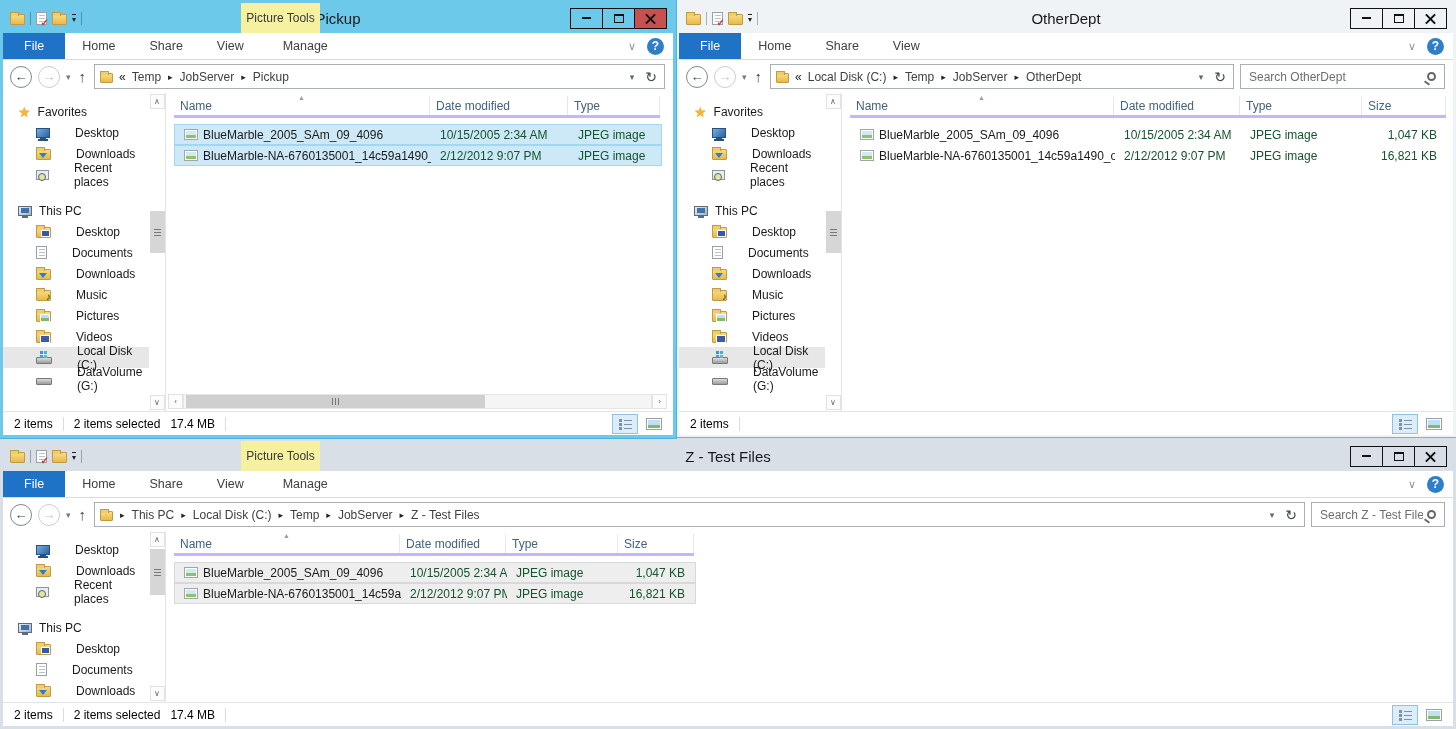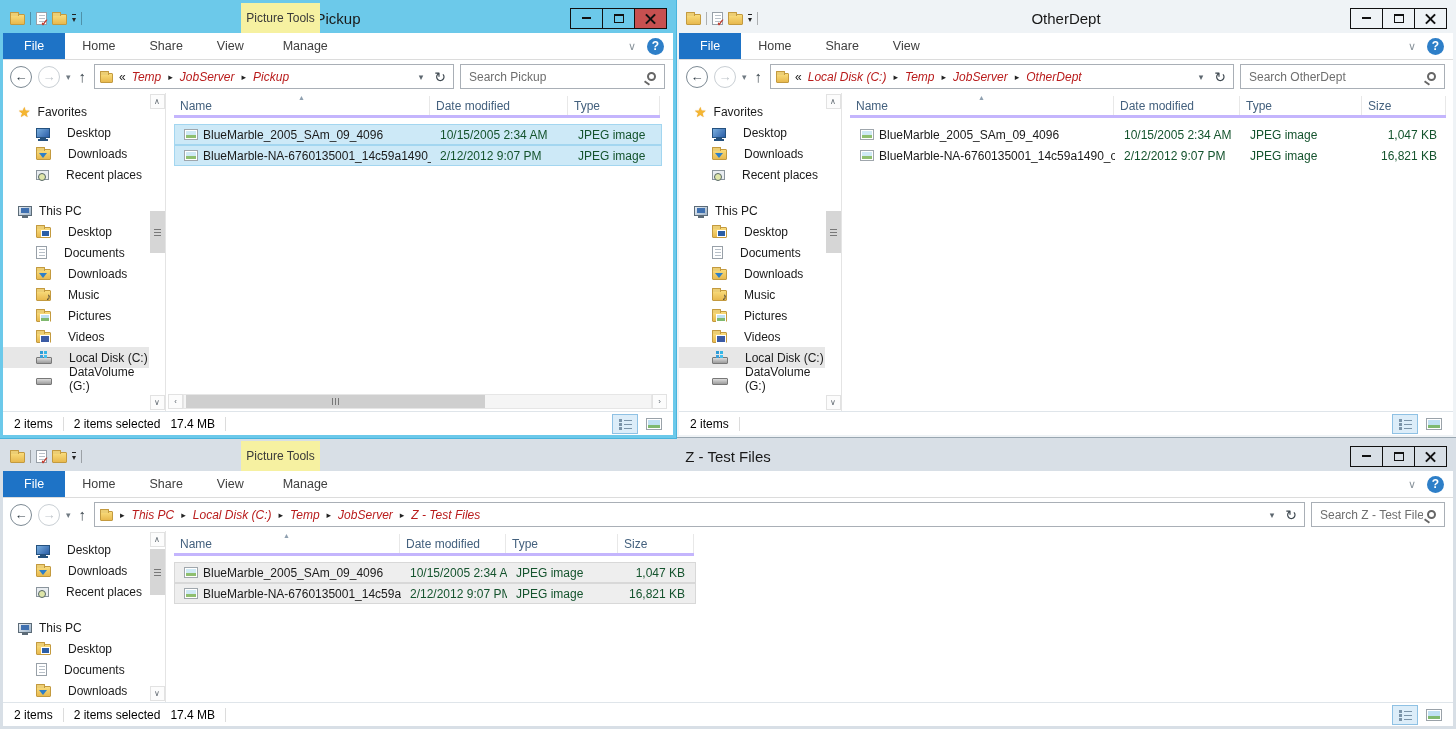--- a/index.html
+++ b/index.html
@@ -49,41 +49,41 @@
   .addrrow { height:33px; flex:0 0 auto; background:#fff; display:flex; align-items:center;
     padding:0 8px 0 7px; gap:6px; }
   .nav-circle { width:22px; height:22px; border-radius:50%; border:1px solid #7c8993; flex:0 0 auto;
     display:flex; align-items:center; justify-content:center; font-size:13px; color:#2f3b44; }
   .nav-circle.disabled { border-color:#c9cfd4; color:#c0c6cb; }
   .hist-dd { color:#707a82; font-size:9px; }
   .up-btn { color:#3c464e; font-size:15px; padding:0 2px; }
   .addrbox { flex:1; height:25px; border:1px solid #a9afb6; background:#fff; display:flex;
     align-items:center; gap:5px; padding:0 4px 0 5px; min-width:0; }
   .crumb-lead { color:#1a1a1a; padding:0 1px; }
-  .crumb { color:#b91c1c; white-space:nowrap;font-style:italic; }
+  .crumb { color:#404040; white-space:nowrap; }
   .crumb-sep { color:#222; font-size:9px; padding:0 2px; }
   .spacer { flex:1; }
   .addr-dd { color:#5d676f; font-size:9px; padding:0 3px; }
   .refresh { color:#3c464e; font-size:14px; padding:0 3px; }
   .searchbox { width:205px; height:25px; border:1px solid #a9afb6; background:#fff; flex:0 0 auto;
     display:flex; align-items:center; padding:0 8px; gap:4px; }
   .w2 .searchbox { width:134px; }
   input { border:0; outline:0; flex:1; min-width:0; background:transparent;
     font:12px "Liberation Sans", sans-serif; color:#222; }
   input::placeholder { color:#6e6e6e; }
   .mag { width:9px; height:9px; border:2px solid #666; border-radius:50%; position:relative; flex:0 0 auto; }
   .mag::after { content:""; position:absolute; width:6px; height:2px; background:#666;
     left:-5px; top:8px; transform:rotate(35deg); }
 
   
   .main { flex:1; display:flex; overflow:hidden; background:#fff; }
   .sidebar { width:146px; flex:0 0 auto; padding-top:8px; overflow:hidden; }
   .side-group { margin-bottom:15px; }
   .side-head { height:21px; display:flex; align-items:center; gap:7px; padding-left:15px; }
-  .side-item { height:21px; display:flex; align-items:center; gap:17px; padding-left:33px; }
+  .side-item { height:21px; display:flex; align-items:center; gap:25px; padding-left:33px; }
   .side-item.selected { background:#e7e7e7; }
   .side-scroll { width:17px; flex:0 0 auto; display:flex; flex-direction:column; align-items:center;
     border-right:1px solid #e4e4e4; padding:1px; }
   .sb-btn { width:15px; height:15px; flex:0 0 auto; border:1px solid #e2e2e2; background:#fcfcfc;
     color:#5f6870; font-size:8px; display:flex; align-items:center; justify-content:center; }
   .sb-track { flex:1; width:15px; display:flex; flex-direction:column; }
   .sb-thumb { width:15px; background:#d6d6d6; display:flex; align-items:center; justify-content:center; }
   .sb-thumb.mid { margin-top:102px; height:42px; }
   .sb-thumb.top { margin-top:2px; height:46px; }
   .grip-h { width:7px; height:7px; background:repeating-linear-gradient(180deg,#787878 0 1px,transparent 1px 3px); }
@@ -213,24 +213,20 @@
       <span class="crumb-lead">«</span>
       <span class="crumb">Temp</span>
       <span class="crumb-sep">▸</span>
       <span class="crumb">JobServer</span>
       <span class="crumb-sep">▸</span>
       <span class="crumb">Pickup</span>
       <span class="spacer"></span>
       <span class="addr-dd">▾</span>
       <span class="refresh">↻</span>
     </div>
-    <div class="searchbox">
-      <input readonly="" placeholder="Search Pickup" style="">
-      <span class="mag"></span>
-    </div>
   </div>
   <div class="main">
     <div class="sidebar">
       <div class="side-group">
         <div class="side-head">
           <span class="ico ico-star">★</span>
           <span>Favorites</span>
         </div>
         <div class="side-item">
           <span class="ico ico-mon"></span>

